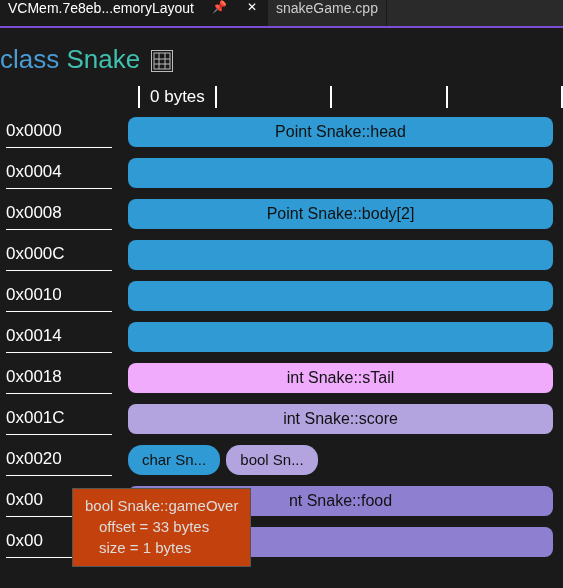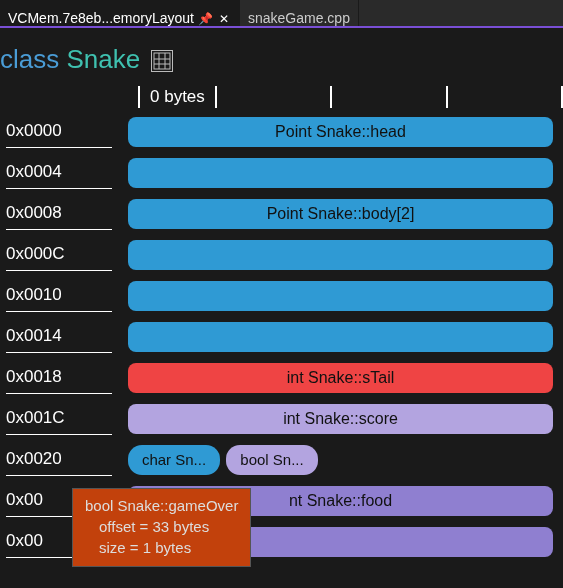--- a/index.html
+++ b/index.html
@@ -13,24 +13,24 @@
     position: relative;
   }
   .tabbar {
     display: flex;
     height: 28px;
     background: #2a2a2a;
     border-bottom: 2px solid #7a4fd6;
   }
   .tab {
     display: flex;
-    align-items: flex-end;
+    align-items: flex-start;
     padding: 0 8px;
     font-size: 14px;
-    gap: 2px;
+    gap: 16px;
     color: #ccc;
     border-right: 1px solid #1a1a1a;
   }
   .tab.active { background: #1a1a1a; color: #fff; }
   .tab .fname { max-width: 200px; overflow: hidden; white-space: nowrap; text-overflow: ellipsis; }
   .pin, .close { font-size: 12px; padding: 0 2px; cursor: pointer; }
   .heading {
     padding: 16px 0 10px 0;
     font-size: 26px;
     font-weight: 400;
@@ -89,21 +89,21 @@
   .bars { flex:1; display:flex; gap:6px; height:30px; align-items:center; }
   .chip {
     height: 30px;
     border-radius: 14px;
     display:flex; align-items:center; justify-content:center;
     font-size: 15px; padding: 0 10px;
     overflow: hidden; white-space: nowrap; text-overflow: ellipsis;
     color:#111;
   }
   .c-blue   { background: #2f9ad4; }
-  .c-orange { background: #ef4444; }
+  .c-orange { background: #f0abfc; }
   .c-lilac  { background: #b3a4e0; }
   .c-violet { background: #8f7fd0; }
   .tooltip {
     position: absolute;
     left: 72px;
     top: 488px;
     background: #c2410c;
     border: 1px solid #555;
     padding: 6px 12px 8px 12px;
     font-size: 15px;

